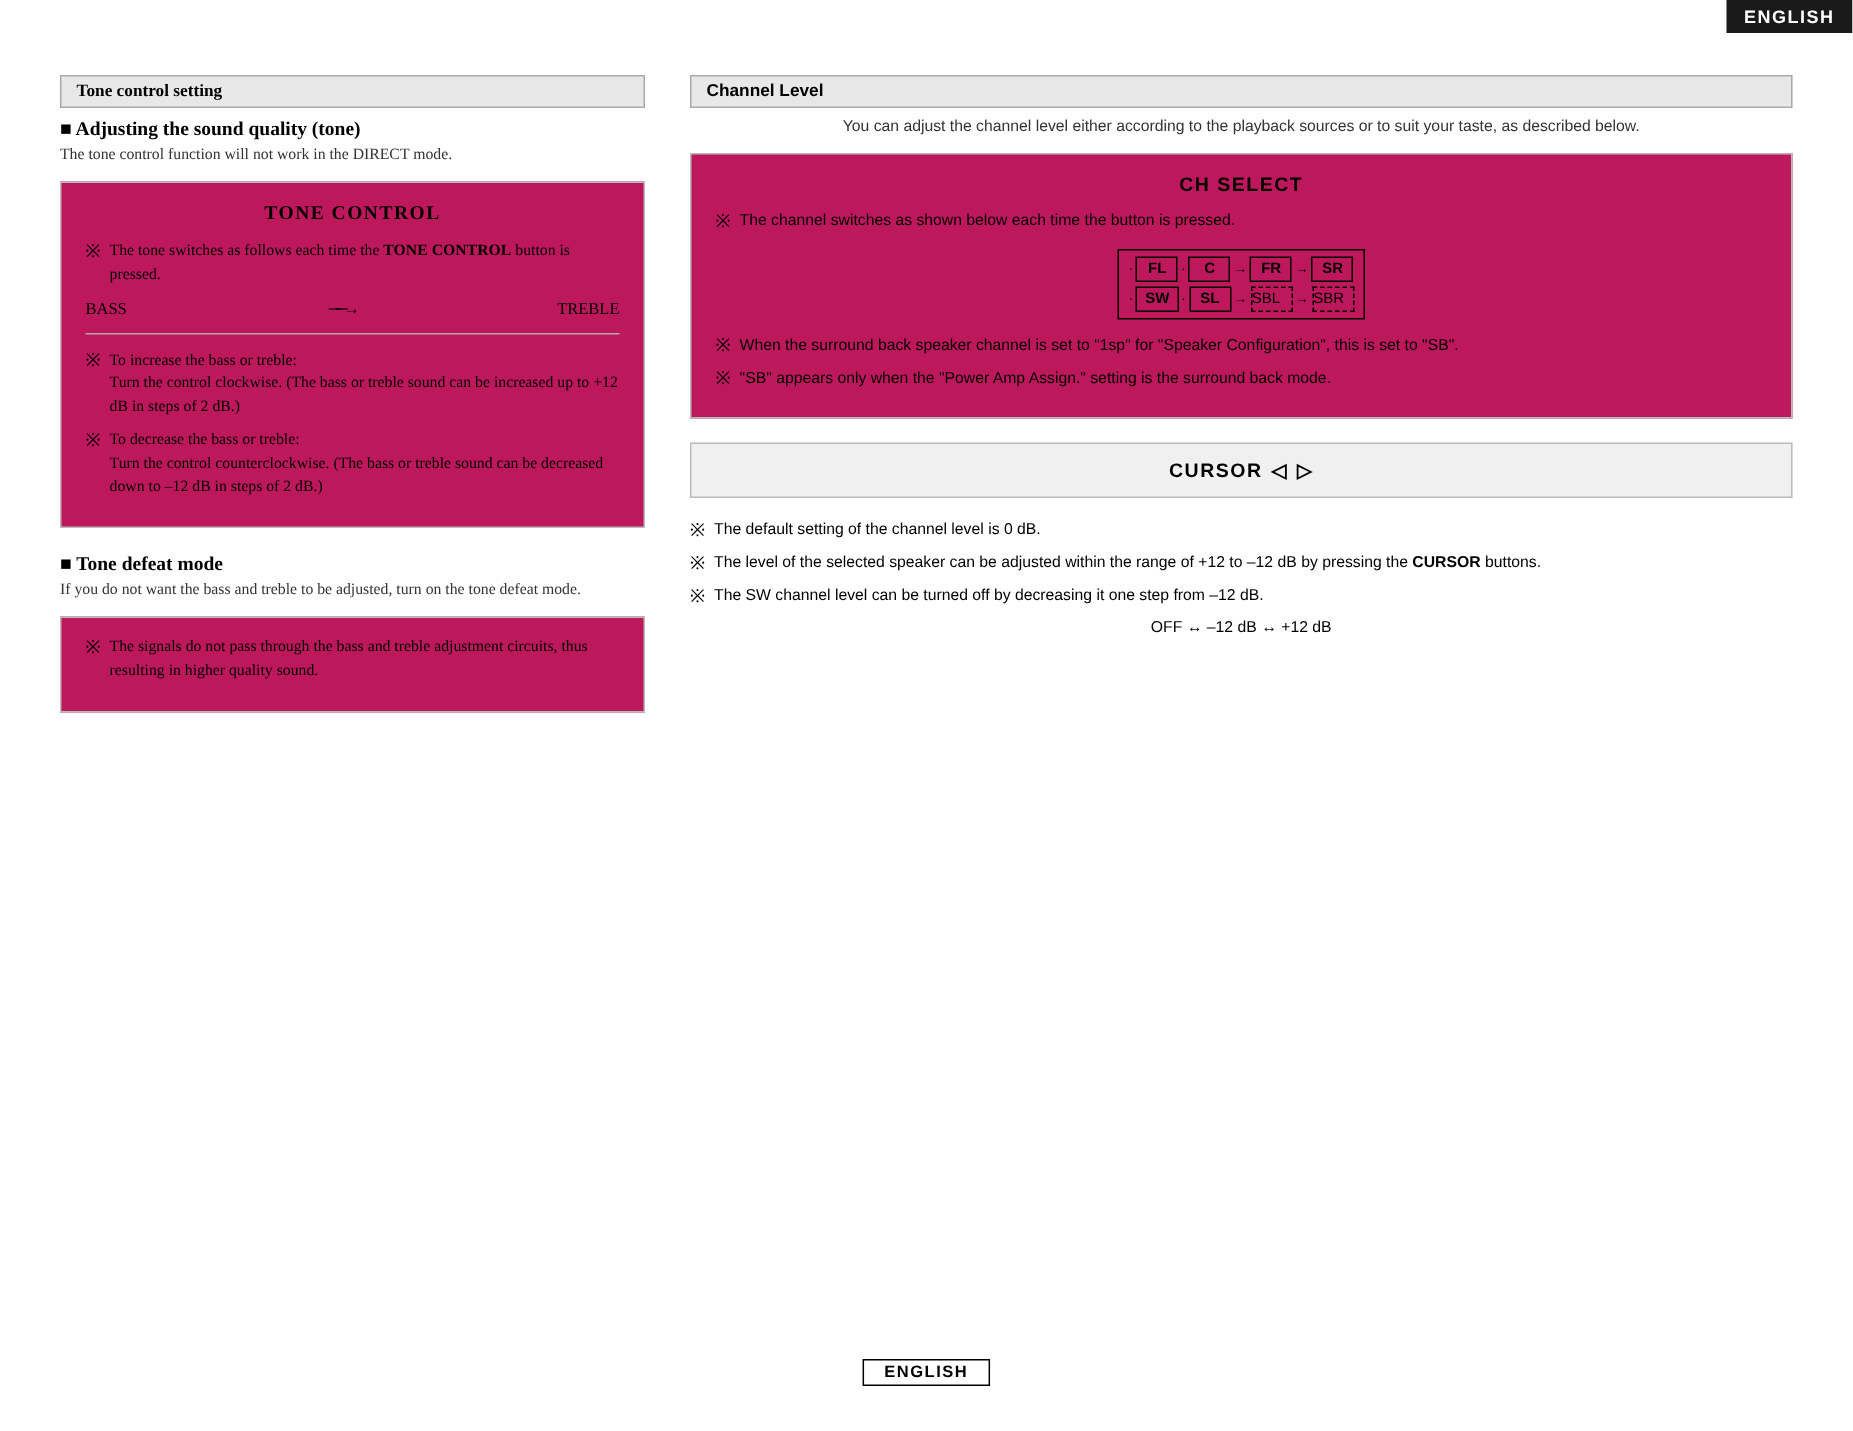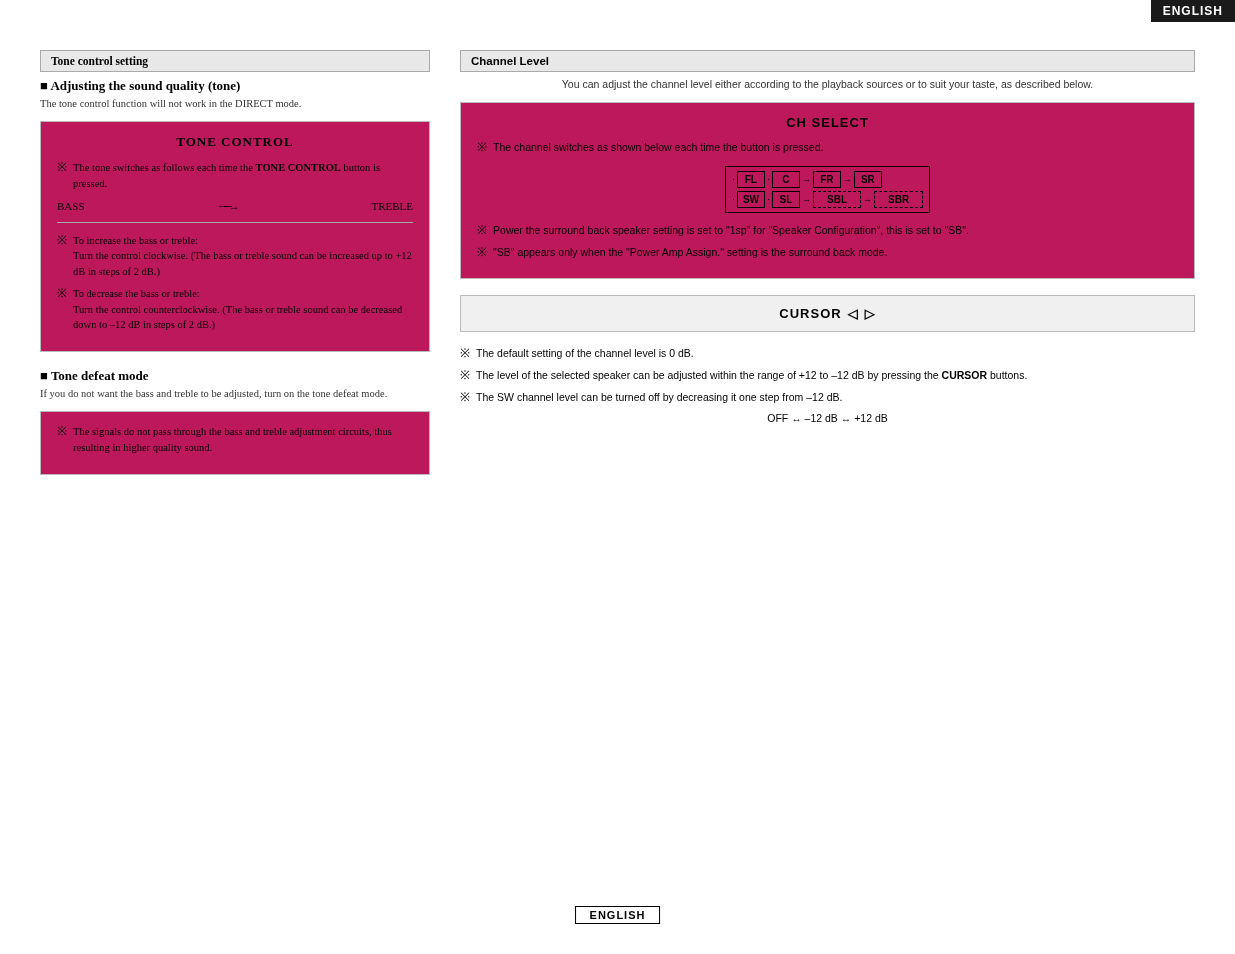--- a/index.html
+++ b/index.html
@@ -166,23 +166,23 @@
       border: 1px solid #000;
       padding: 2px 5px;
       font-size: 10px;
       font-weight: bold;
       min-width: 28px;
       text-align: center;
     }
 
     .ch-box-dashed {
       border: 1px dashed #000;
-      padding: 2px 13px;
+      padding: 2px 0;
       font-size: 10px;
-      font-weight: bold;
+      font-weight: normal;
       min-width: 28px;
       text-align: left;
     }
 
     .ch-arrow {
       font-size: 9px;
     }
 
     .ch-group {
       border: 1px solid #000;
@@ -312,21 +312,21 @@
               <span class="ch-box ch-box-dashed">SBL</span>
               <span class="ch-arrow">→</span>
               <span class="ch-box ch-box-dashed">SBR</span>
             </div>
           </div>
         </div>
       </div>
 
       <div class="bullet-item">
         <span class="bullet-star">※</span>
-        <span class="bullet-text">Power the surround back speaker setting is set to "1sp" for "Speaker Configuration", this is set to "SB".</span>
+        <span class="bullet-text">When the surround back speaker channel is set to "1sp" for "Speaker Configuration", this is set to "SB".</span>
       </div>
       <div class="bullet-item">
         <span class="bullet-star">※</span>
         <span class="bullet-text">"SB" appears only when the "Power Amp Assign." setting is the surround back mode.</span>
       </div>
     </div>
 
     <div class="cursor-section">
       <div class="cursor-title">
         <span class="bold">CURSOR</span>

